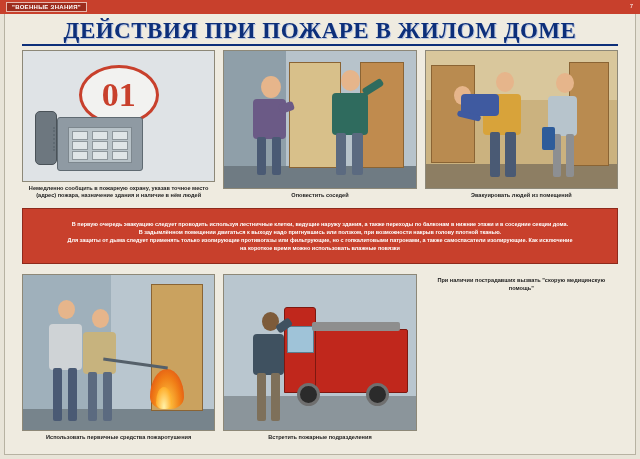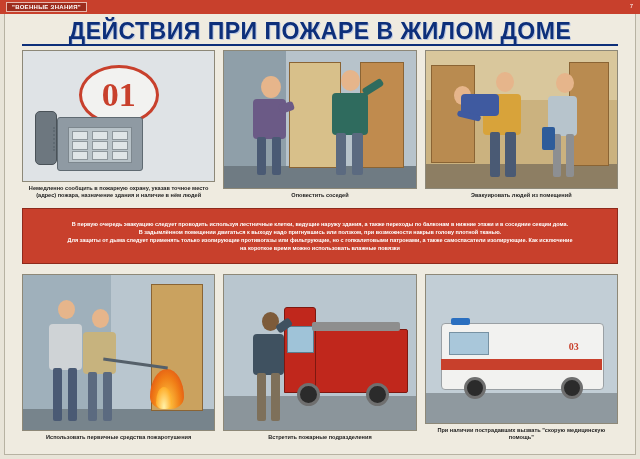--- a/index.html
+++ b/index.html
@@ -6,21 +6,21 @@
   body{width:640px;height:459px;overflow:hidden;font-family:"Liberation Sans",sans-serif;}
   .poster{position:relative;width:640px;height:459px;background:#e8e4d8;box-sizing:border-box;}
   .frame{position:absolute;left:4px;top:4px;right:4px;bottom:4px;border:1px solid #b7b2a2;background:#efebe0;box-sizing:border-box;}
   
   .topbar{position:absolute;left:0;top:0;width:100%;height:14px;background:#c8402c;}
   .topbar .tag{position:absolute;left:6px;top:2px;font-size:6px;color:#ffffff;font-weight:bold;letter-spacing:.3px;
     background:#9d2d1e;padding:1px 5px;border:1px solid #e6b8ae;}
   .topbar .pagenum{position:absolute;right:7px;top:3px;font-size:6px;color:#ffffff;}
   
   .title{position:absolute;left:0;top:18px;width:100%;text-align:center;
-     font-family:Liberation Sans, sans-serif;font-weight:bold;font-size:23px;color:#0d2f7a;letter-spacing:.5px;
+     font-family:Liberation Serif, serif;font-weight:bold;font-size:23px;color:#0d2f7a;letter-spacing:.5px;
      text-shadow:1px 1px 0 #b9c6e2;}
   .rule{position:absolute;left:22px;right:22px;top:44px;height:2px;background:#0d2f7a;}
   
   .row1{position:absolute;left:22px;right:22px;top:50px;height:150px;display:flex;gap:8px;}
   .row2{position:absolute;left:22px;right:22px;top:274px;height:168px;display:flex;gap:8px;}
   .cell{position:relative;flex:1;display:flex;flex-direction:column;}
   .pic{position:relative;flex:1;border:1px solid #8d8878;overflow:hidden;background:#bef264;}
   .cap{margin-top:3px;text-align:center;font-size:5.6px;line-height:1.35;color:#1b1b1b;font-weight:bold;}
   
   .banner{position:absolute;left:22px;right:22px;top:208px;height:56px;background:#c8402c;border:1px solid #8e2a1c;
@@ -204,27 +204,16 @@
           <div class="torso" style="left:18%;top:20%;width:58%;height:38%;background:#3f5160"></div>
           <div class="leg" style="left:26%;top:56%;width:16%;height:44%;background:#7e705a"></div>
           <div class="leg" style="left:52%;top:56%;width:16%;height:44%;background:#7e705a"></div>
           <div class="arm" style="left:60%;top:8%;width:30%;height:8%;background:#3f5160;transform:rotate(-36deg)"></div>
         </div>
       </div>
       <div class="cap">Встретить пожарные подразделения</div>
     </div>
 
     <div class="cell">
-      <div class="pic">
-        <div class="wall" style="inset:0;background:#c2ced6"></div>
-        <div class="wall" style="left:0;bottom:0;width:100%;height:20%;background:#8f999f"></div>
-        <div style="position:absolute;left:8%;bottom:22%;width:84%;height:44%;background:#f2f2f0;border:1px solid #9aa0a4;border-radius:4px"></div>
-        <div style="position:absolute;left:8%;bottom:36%;width:84%;height:7%;background:#c8402c"></div>
-        <div style="position:absolute;left:12%;bottom:46%;width:20%;height:14%;background:#a9c7da;border:1px solid #7792a3"></div>
-        <div style="position:absolute;right:20%;bottom:48%;font-size:10px;color:#c8402c;font-family:'Liberation Serif',serif;font-weight:bold">03</div>
-        <div style="position:absolute;left:13%;bottom:66%;width:10%;height:5%;background:#2a6fc0;border-radius:2px"></div>
-        <div style="position:absolute;left:20%;bottom:16%;width:16px;height:16px;border-radius:50%;background:#2b2b2b;border:3px solid #6f6f6f"></div>
-        <div style="position:absolute;right:18%;bottom:16%;width:16px;height:16px;border-radius:50%;background:#2b2b2b;border:3px solid #6f6f6f"></div>
-      </div>
       <div class="cap">При наличии пострадавших вызвать "скорую медицинскую помощь"</div>
     </div>
   </div>
 </div>
 
 </body></html>

